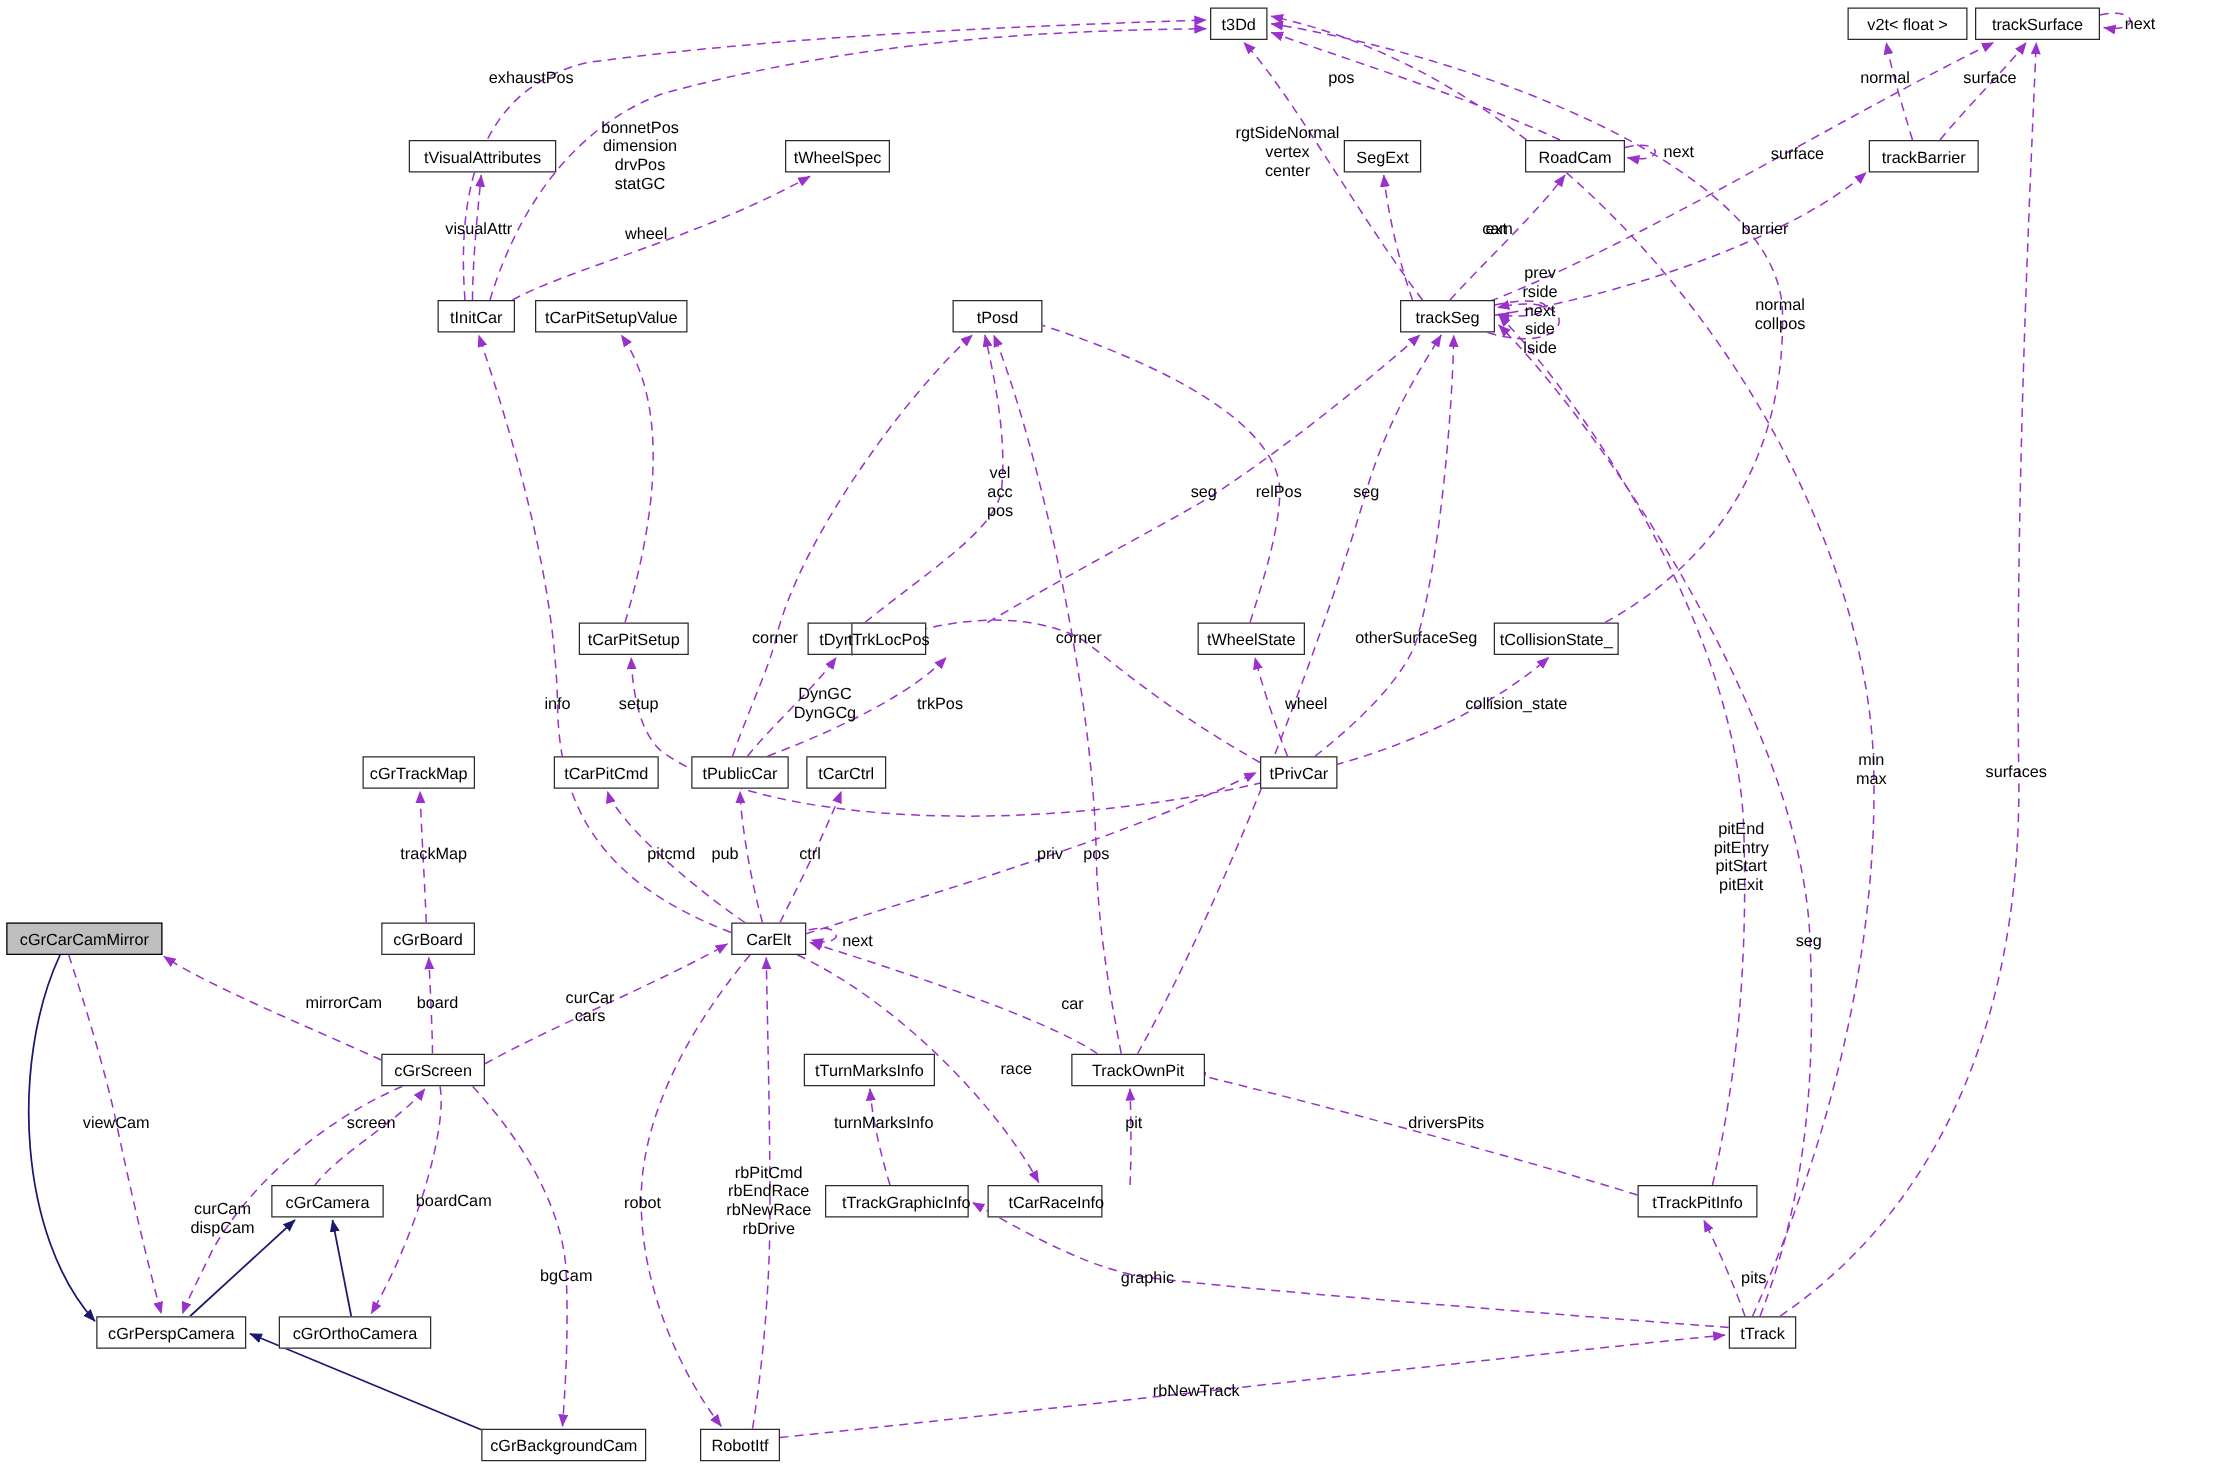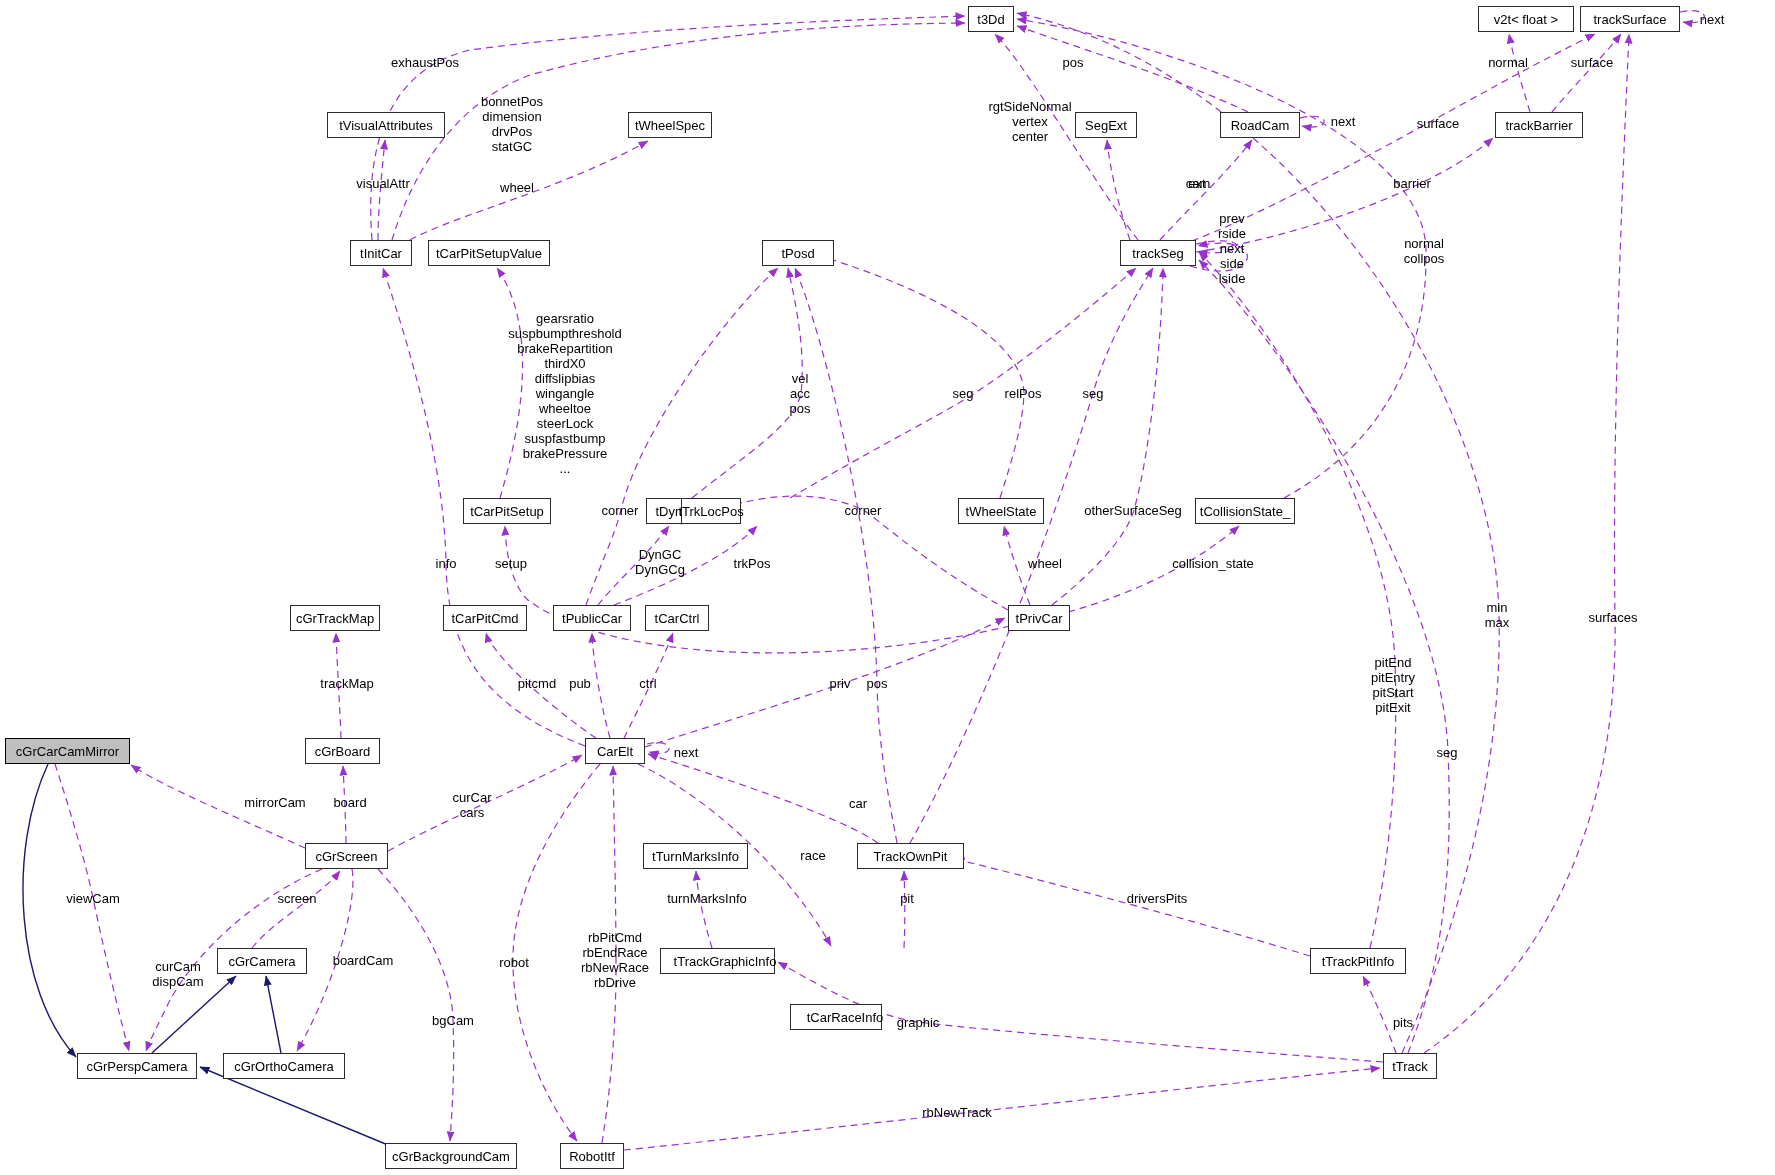--- a/index.html
+++ b/index.html
@@ -120,21 +120,21 @@
     <div class="node" style="left: 645px; top: 605px; width: 64px;">tCarCtrl</div>
     <div class="node" style="left: 1008px; top: 605px; width: 62px;">tPrivCar</div>
     <div class="node main" style="left: 5px; top: 738px; width: 125px;">cGrCarCamMirror</div>
     <div class="node" style="left: 305px; top: 738px; width: 75px;">cGrBoard</div>
     <div class="node" style="left: 585px; top: 738px; width: 60px;">CarElt</div>
     <div class="node" style="left: 305px; top: 843px; width: 83px;">cGrScreen</div>
     <div class="node" style="left: 643px; top: 843px; width: 105px;">tTurnMarksInfo</div>
     <div class="node" style="left: 857px; top: 843px; width: 107px;">TrackOwnPit</div>
     <div class="node" style="left: 217px; top: 948px; width: 90px;">cGrCamera</div>
     <div class="node" style="left: 660px; top: 948px; width: 115px; padding-left: 15px;">tTrackGraphicInfo</div>
-    <div class="node" style="left: 790px; top: 1004px; width: 92px; padding-left: 18px;">tCarRaceInfo</div>
+    <div class="node" style="left: 790px; top: 948px; width: 92px; padding-left: 18px;">tCarRaceInfo</div>
     <div class="node" style="left: 1310px; top: 948px; width: 96px;">tTrackPitInfo</div>
     <div class="node" style="left: 77px; top: 1053px; width: 120px;">cGrPerspCamera</div>
     <div class="node" style="left: 223px; top: 1053px; width: 122px;">cGrOrthoCamera</div>
     <div class="node" style="left: 1383px; top: 1053px; width: 54px;">tTrack</div>
     <div class="node" style="left: 385px; top: 1143px; width: 132px;">cGrBackgroundCam</div>
     <div class="node" style="left: 560px; top: 1143px; width: 64px;">RobotItf</div>
     <div class="elabel" style="left: 425px; top: 62px;">
       <div>exhaustPos</div>
     </div>
     <div class="elabel" style="left: 512px; top: 124px;">
@@ -261,33 +261,20 @@
       <div>vel</div>
       <div>acc</div>
       <div>pos</div>
     </div>
     <div class="elabel" style="left: 446px; top: 563px;">
       <div>info</div>
     </div>
     <div class="elabel" style="left: 511px; top: 563px;">
       <div>setup</div>
     </div>
-    <div class="elabel" style="left: 565px; top: 393px;">
-      <div>gearsratio</div>
-      <div>suspbumpthreshold</div>
-      <div>brakeRepartition</div>
-      <div>thirdX0</div>
-      <div>diffslipbias</div>
-      <div>wingangle</div>
-      <div>wheeltoe</div>
-      <div>steerLock</div>
-      <div>suspfastbump</div>
-      <div>brakePressure</div>
-      <div>...</div>
-    </div>
     <div class="elabel" style="left: 347px; top: 683px;">
       <div>trackMap</div>
     </div>
     <div class="elabel" style="left: 537px; top: 683px;">
       <div>pitcmd</div>
     </div>
     <div class="elabel" style="left: 580px; top: 683px;">
       <div>pub</div>
     </div>
     <div class="elabel" style="left: 648px; top: 683px;">

